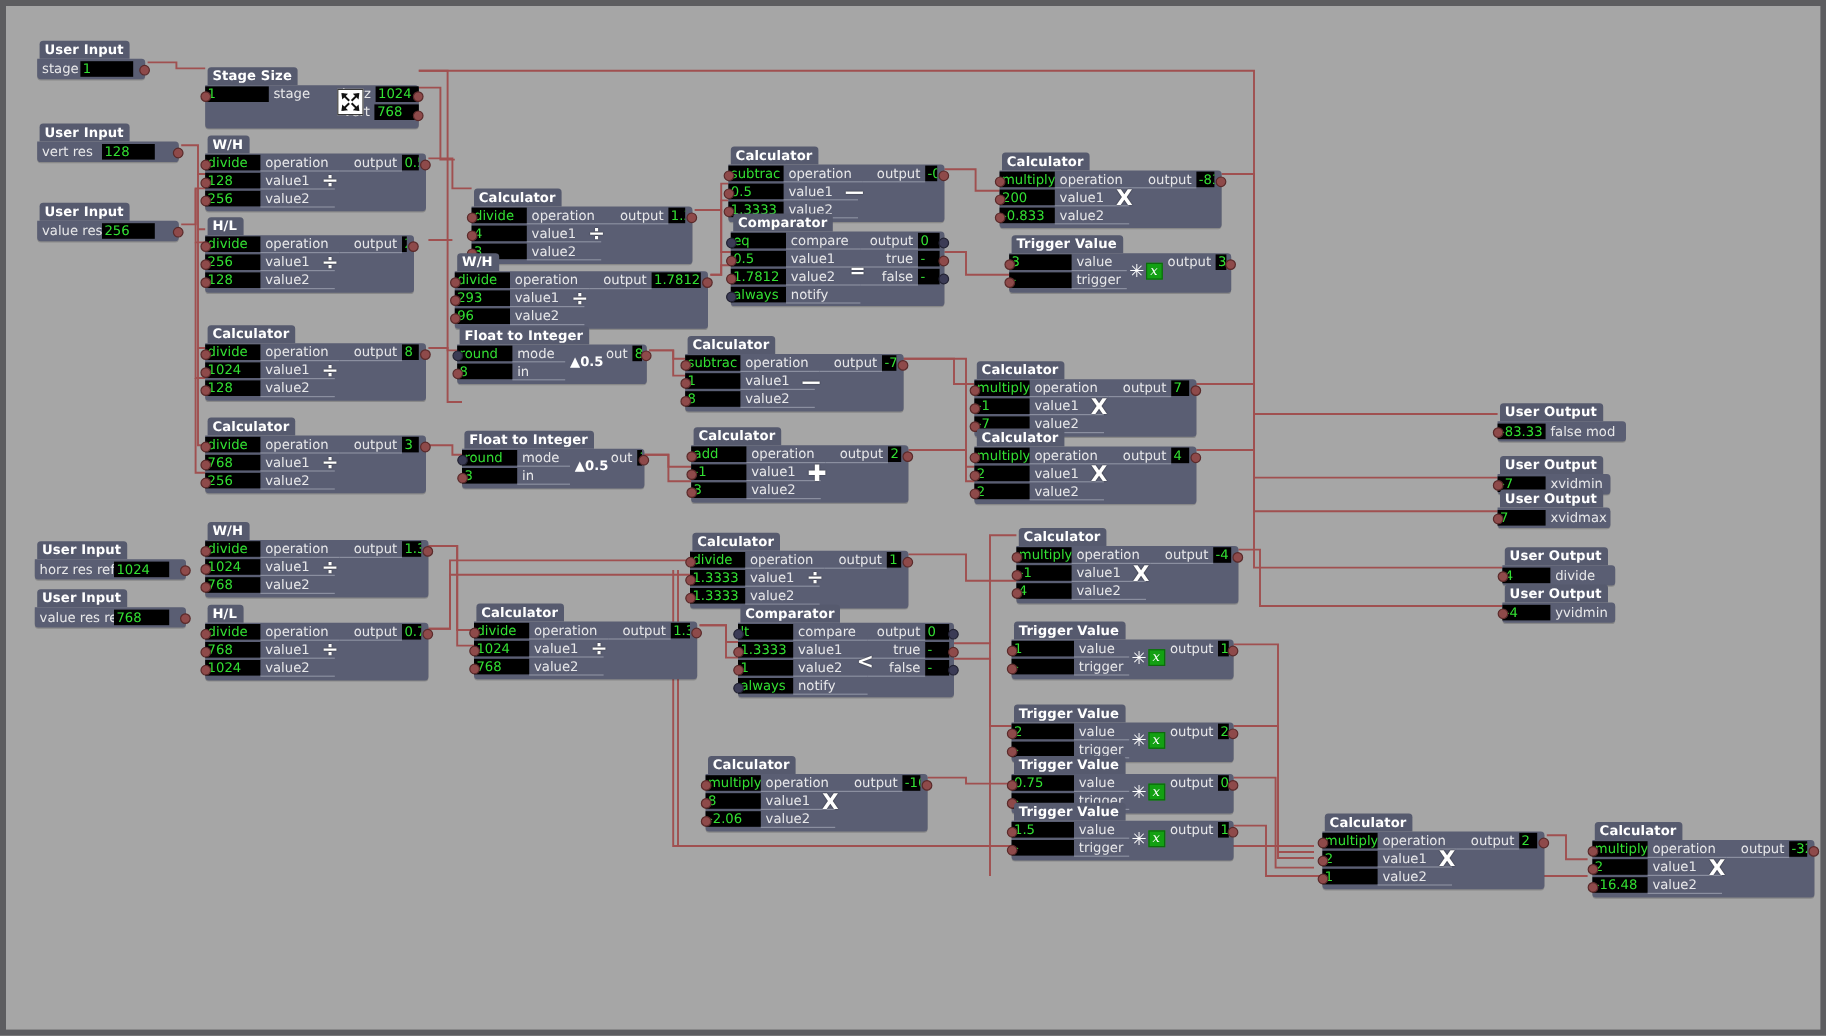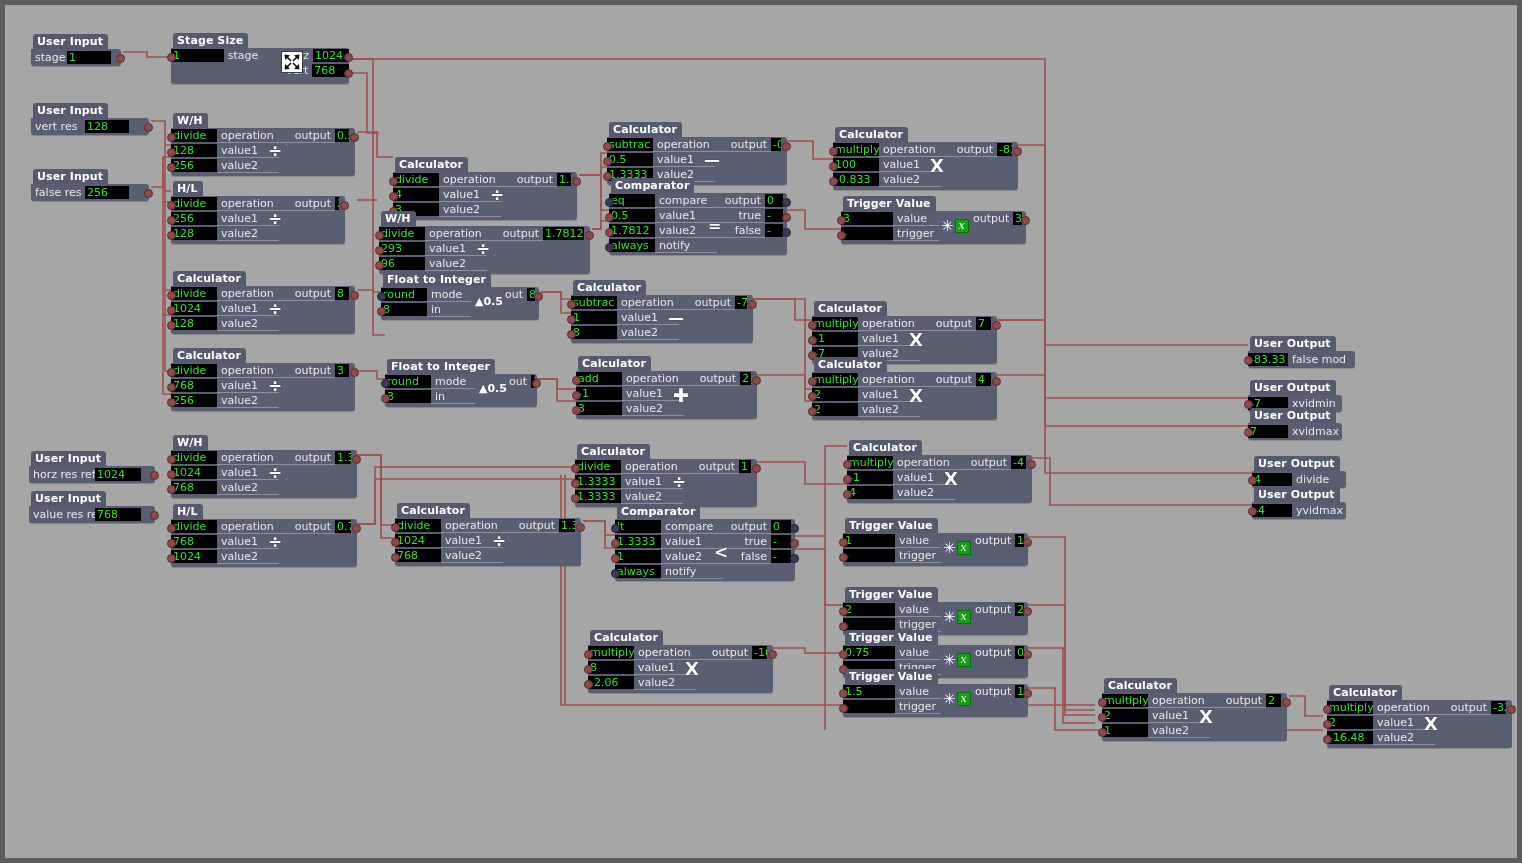--- a/index.html
+++ b/index.html
@@ -221,21 +221,21 @@
       <path d="M560,700 L560,470" fill="none" stroke="#a05050" stroke-width="1.6"></path>
     </svg>
   <div id="nodes-layer">
       <div class="node" id="ui-stage" style="left:26px;top:25px"><div class="node-title">User Input</div><div class="node-body" style="width:90px;height:17px">
           <div class="port r conn" style="top:5px"></div>
           <div class="row" style="height:17px">
             <span class="lbl nounder" style="width:36px;padding-left:4px">stage</span>
             <span class="fieldbox" style="width:44px">1</span>
           </div>
         </div></div>
-      <div class="node" id="stage-size" style="left:166px;top:24px"><div class="node-title">Stage Size</div><div class="node-body" style="width:178px;height:36px">
+      <div class="node" id="stage-size" style="left:166px;top:47px"><div class="node-title">Stage Size</div><div class="node-body" style="width:178px;height:36px">
           <div class="port l conn" style="top:5px"></div>
           <div class="port r conn" style="top:5px"></div>
           <div class="port r conn" style="top:21px"></div>
           <div class="row">
             <span class="fieldbox" style="width:62px">1</span>
             <span class="lbl nounder" style="width:46px">stage</span>
             <span style="width:26px"></span>
             <span class="lbl right nounder" style="width:28px">horz</span>
             <span class="outval" style="width:42px">1024</span>
           </div>
@@ -264,21 +264,21 @@
       <div class="node" id="ui-horzres" style="left:26px;top:94px"><div class="node-title">User Input</div><div class="node-body" style="width:118px;height:17px">
           <div class="port r conn" style="top:5px"></div>
           <div class="row" style="height:17px">
             <span class="lbl nounder" style="width:54px;padding-left:4px">vert res</span>
             <span class="fieldbox" style="width:44px">128</span>
           </div>
         </div></div>
       <div class="node" id="ui-vertres" style="left:26px;top:160px"><div class="node-title">User Input</div><div class="node-body" style="width:118px;height:17px">
           <div class="port r conn" style="top:5px"></div>
           <div class="row" style="height:17px">
-            <span class="lbl nounder" style="width:54px;padding-left:4px">false res</span>
+            <span class="lbl nounder" style="width:54px;padding-left:4px">value res</span>
             <span class="fieldbox" style="width:44px">256</span>
           </div>
         </div></div>
       <div class="node" id="calc-wh-1" style="left:166px;top:104px"><div class="node-title">W/H</div><div class="node-body" style="width:184px;height:48px">
           <div class="port l conn" style="top:5px"></div>
           <div class="port l conn" style="top:20px"></div>
           <div class="port l conn" style="top:35px"></div>
           <div class="port r conn" style="top:5px"></div>
           <div class="row">
             <span class="fieldbox" style="width:46px">divide</span>
@@ -686,21 +686,21 @@
           <div class="port l conn" style="top:20px"></div>
           <div class="port l conn" style="top:35px"></div>
           <div class="port r conn" style="top:5px"></div>
           <div class="row">
             <span class="fieldbox" style="width:46px">multiply</span>
             <span class="lbl " style="width:66px">operation</span>
             <span class="lbl right" style="width:52px">output</span>
             <span class="outval" style="width:15px">-83.33</span>
           </div>
           <div class="row">
-            <span class="fieldbox" style="width:46px">100</span>
+            <span class="fieldbox" style="width:46px">200</span>
             <span class="lbl " style="width:62px">value1</span>
           </div>
           <div class="row">
             <span class="fieldbox" style="width:46px">-0.833</span>
             <span class="lbl " style="width:62px">value2</span>
           </div>
           <span class="opglyph g-mul" style="left:97px;top:13px">X</span>
         </div></div>
       <div class="node" id="trig-3" style="left:836px;top:187px"><div class="node-title">Trigger Value</div><div class="node-body" style="width:185px;height:33px">
           <div class="port l conn" style="top:5px"></div>
@@ -932,17 +932,17 @@
           <div class="port l conn" style="top:5px"></div>
           <div class="row" style="height:17px">
             <span class="fieldbox" style="width:40px">4</span>
             <span class="lbl nounder" style="width:50px">divide</span>
           </div>
         </div></div>
       <div class="node" id="uo-yvidmax" style="left:1247px;top:478px"><div class="node-title">User Output</div><div class="node-body" style="width:94px;height:17px">
           <div class="port l conn" style="top:5px"></div>
           <div class="row" style="height:17px">
             <span class="fieldbox" style="width:40px">-4</span>
-            <span class="lbl nounder" style="width:50px">yvidmax</span>
+            <span class="lbl nounder" style="width:50px">yvidmin</span>
           </div>
         </div></div>
     </div>
 </div>
 
 </body></html>

